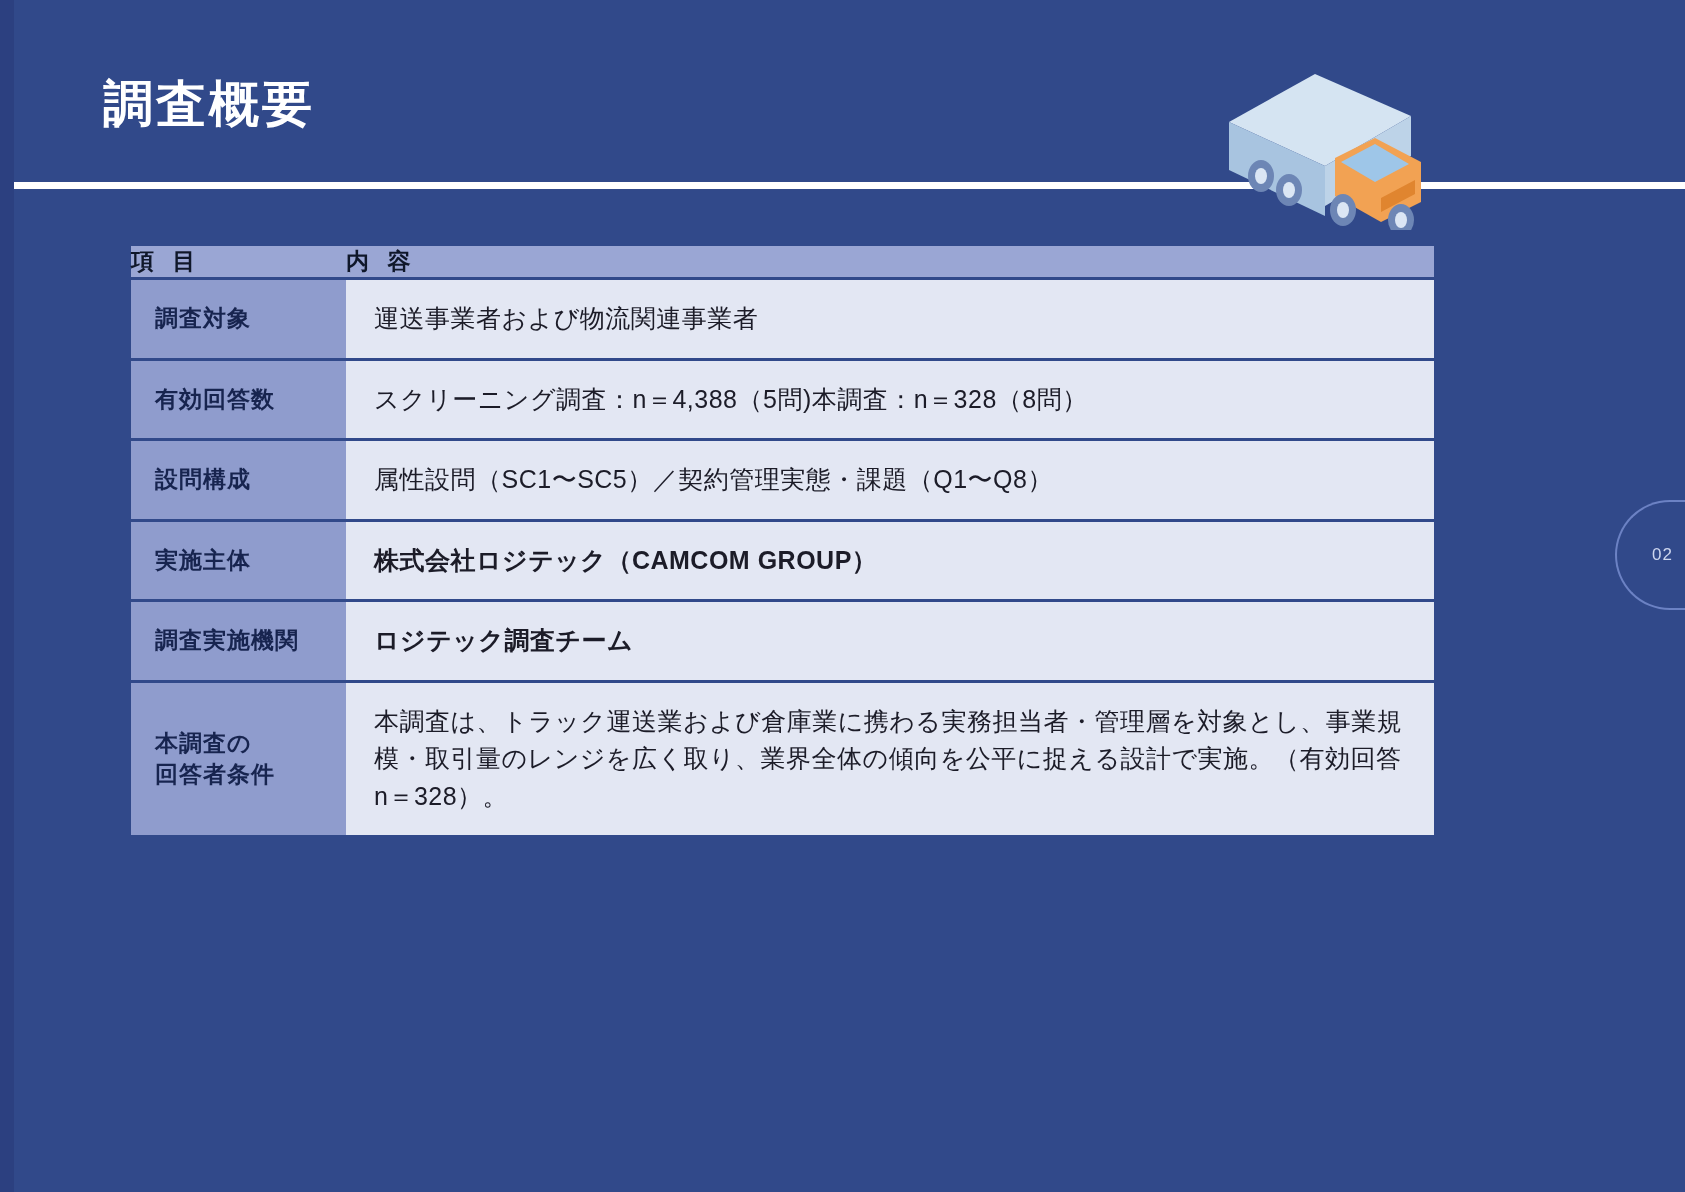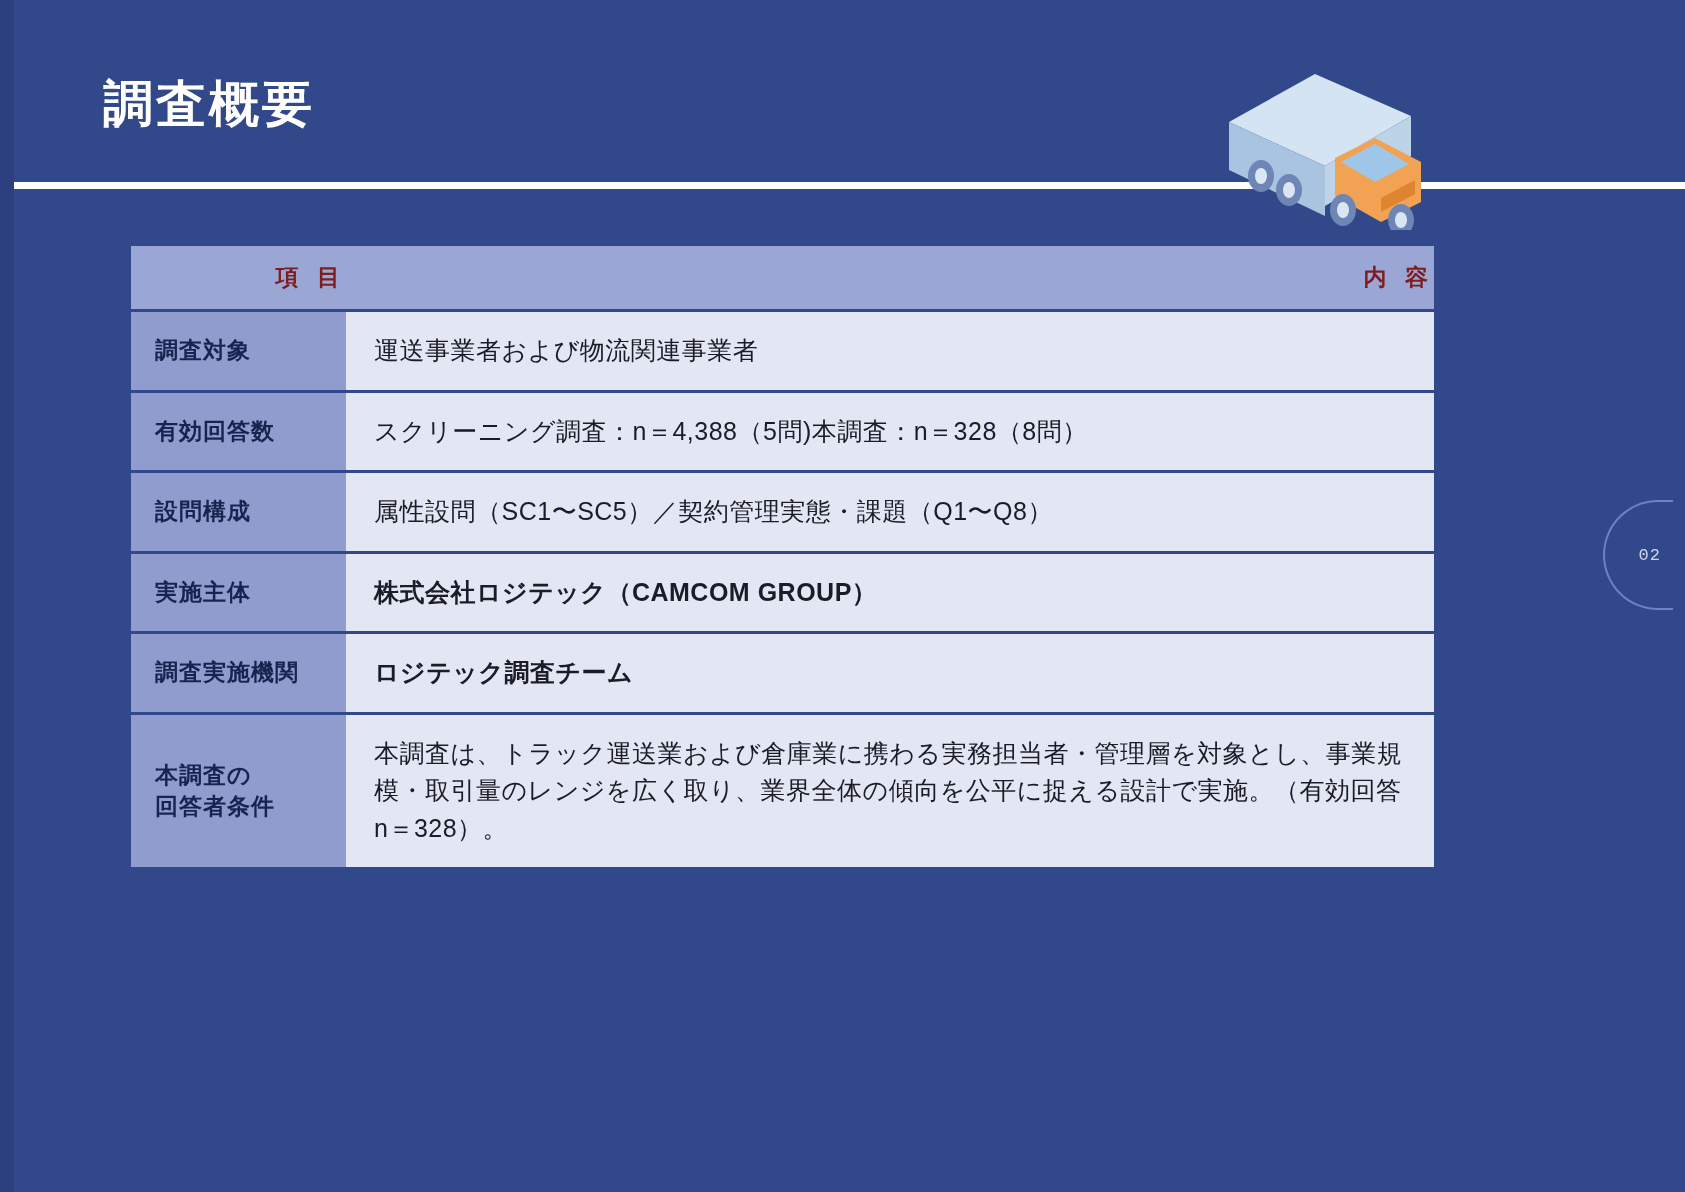--- a/index.html
+++ b/index.html
@@ -57,30 +57,29 @@
     position: absolute;
     left: 1215px;
     top: 30px;
     width: 230px;
     height: 200px;
   }
 
   
   .page-bubble {
     position: absolute;
-    right: 12px;
+    right: 0;
     top: 500px;
     width: 70px;
     height: 110px;
     border: 2px solid #6c82c4;
     border-right: none;
     border-radius: 60px 0 0 60px;
     box-sizing: border-box;
     background: transparent;
-    font-family: Liberation Mono, monospace;
   }
   .page-bubble-num {
     position: absolute;
     right: 12px;
     top: 50%;
     transform: translateY(-50%);
     color: #cdd6ef;
     font-size: 17px;
     letter-spacing: 1px;
   }
@@ -96,26 +95,26 @@
     border-collapse: separate;
     border-spacing: 0 3px;
     width: 100%;
     table-layout: fixed;
   }
   table.survey col.c1 { width: 215px; }
   table.survey col.c2 { width: 1088px; }
 
   .survey th {
     background: #9aa6d4;
-    color: #7f1d1d;
+    color: #0f172a;
     font-size: 23px;
     font-weight: bold;
     letter-spacing: 6px;
-    padding: 16px 0;
-    text-align: right;
+    padding: 0 0;
+    text-align: left;
   }
   .survey th.th-item { }
   .survey th.th-content { }
 
   .survey td.label {
     background: #8f9ccd;
     color: #17244f;
     font-size: 23px;
     font-weight: bold;
     padding: 22px 0 22px 24px;

